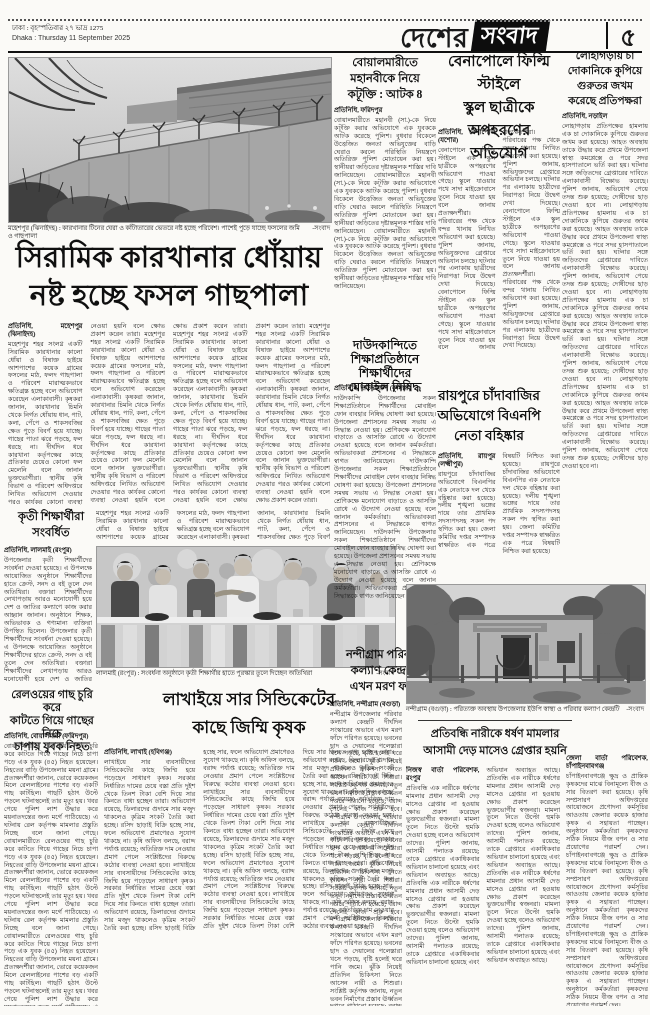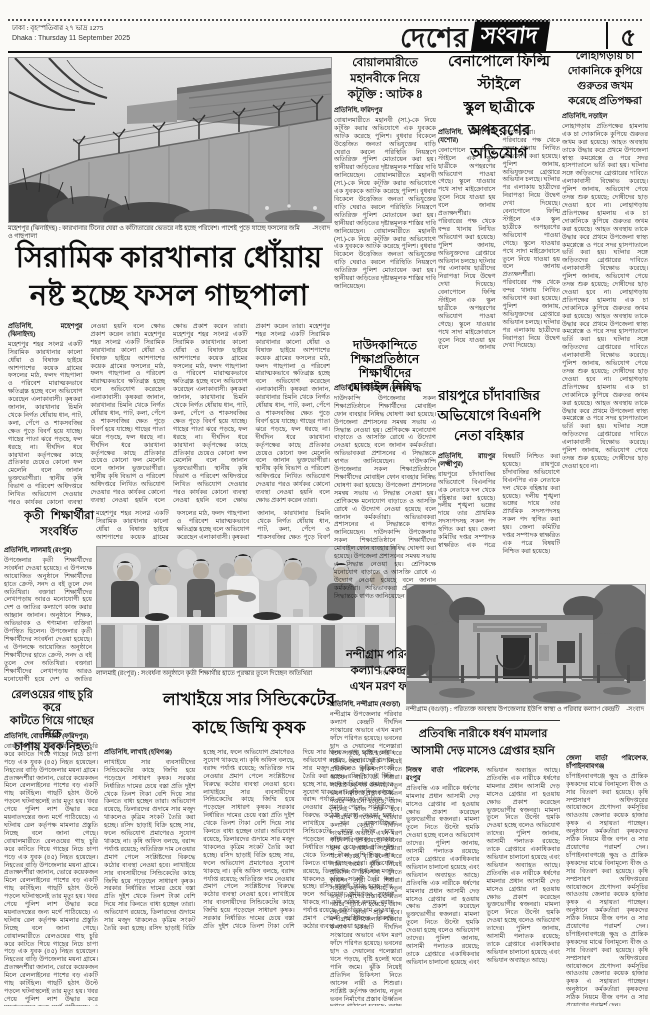--- a/index.html
+++ b/index.html
@@ -120,21 +120,21 @@
   <div class="abs hl hl-main" style="left:8px;top:238px;width:322px;">সিরামিক কারখানার ধোঁয়ায়
 নষ্ট হচ্ছে ফসল গাছপালা</div>
   <div class="abs body-text cols4" style="left:8px;top:322px;width:322px;height:184px;">
     <div class="byline">প্রতিনিধি, মহেশপুর (ঝিনাইদহ)</div>
     <span>মহেশপুর শহর সংলগ্ন একটি সিরামিক কারখানার কালো ধোঁয়া ও বিষাক্ত ছাইয়ে আশপাশের কয়েক গ্রামের ফসলের মাঠ, ফলদ গাছপালা ও পরিবেশ মারাত্মকভাবে ক্ষতিগ্রস্ত হচ্ছে বলে অভিযোগ করেছেন এলাকাবাসী। কৃষকরা জানান, কারখানার চিমনি থেকে নির্গত ধোঁয়ায় ধান, পাট, কলা, পেঁপে ও শাকসবজির ক্ষেত পুড়ে বিবর্ণ হয়ে যাচ্ছে। গাছের পাতা ঝরে পড়ছে, ফল ধরছে না। দীর্ঘদিন ধরে কারখানা কর্তৃপক্ষের কাছে প্রতিকার চেয়েও কোনো ফল মেলেনি বলে জানান ভুক্তভোগীরা। স্থানীয় কৃষি বিভাগ ও পরিবেশ অধিদপ্তরে লিখিত অভিযোগ দেওয়ার পরও কার্যকর কোনো ব্যবস্থা নেওয়া হয়নি বলে ক্ষোভ প্রকাশ করেন তারা।  মহেশপুর শহর সংলগ্ন একটি সিরামিক কারখানার কালো ধোঁয়া ও বিষাক্ত ছাইয়ে আশপাশের কয়েক গ্রামের ফসলের মাঠ, ফলদ গাছপালা ও পরিবেশ মারাত্মকভাবে ক্ষতিগ্রস্ত হচ্ছে বলে অভিযোগ করেছেন এলাকাবাসী। কৃষকরা জানান, কারখানার চিমনি থেকে নির্গত ধোঁয়ায় ধান, পাট, কলা, পেঁপে ও শাকসবজির ক্ষেত পুড়ে বিবর্ণ হয়ে যাচ্ছে। গাছের পাতা ঝরে পড়ছে, ফল ধরছে না। দীর্ঘদিন ধরে কারখানা কর্তৃপক্ষের কাছে প্রতিকার চেয়েও কোনো ফল মেলেনি বলে জানান ভুক্তভোগীরা। স্থানীয় কৃষি বিভাগ ও পরিবেশ অধিদপ্তরে লিখিত অভিযোগ দেওয়ার পরও কার্যকর কোনো ব্যবস্থা নেওয়া হয়নি বলে ক্ষোভ প্রকাশ করেন তারা।  মহেশপুর শহর সংলগ্ন একটি সিরামিক কারখানার কালো ধোঁয়া ও বিষাক্ত ছাইয়ে আশপাশের কয়েক গ্রামের ফসলের মাঠ, ফলদ গাছপালা ও পরিবেশ মারাত্মকভাবে ক্ষতিগ্রস্ত হচ্ছে বলে অভিযোগ করেছেন এলাকাবাসী। কৃষকরা জানান, কারখানার চিমনি থেকে নির্গত ধোঁয়ায় ধান, পাট, কলা, পেঁপে ও শাকসবজির ক্ষেত পুড়ে বিবর্ণ হয়ে যাচ্ছে। গাছের পাতা ঝরে পড়ছে, ফল ধরছে না। দীর্ঘদিন ধরে কারখানা কর্তৃপক্ষের কাছে প্রতিকার চেয়েও কোনো ফল মেলেনি বলে জানান ভুক্তভোগীরা। স্থানীয় কৃষি বিভাগ ও পরিবেশ অধিদপ্তরে লিখিত অভিযোগ দেওয়ার পরও কার্যকর কোনো ব্যবস্থা নেওয়া হয়নি বলে ক্ষোভ প্রকাশ করেন তারা।  মহেশপুর শহর সংলগ্ন একটি সিরামিক কারখানার কালো ধোঁয়া ও বিষাক্ত ছাইয়ে আশপাশের কয়েক গ্রামের ফসলের মাঠ, ফলদ গাছপালা ও পরিবেশ মারাত্মকভাবে ক্ষতিগ্রস্ত হচ্ছে বলে অভিযোগ করেছেন এলাকাবাসী। কৃষকরা জানান, কারখানার চিমনি থেকে নির্গত ধোঁয়ায় ধান, পাট, কলা, পেঁপে ও শাকসবজির ক্ষেত পুড়ে বিবর্ণ হয়ে যাচ্ছে। গাছের পাতা ঝরে পড়ছে, ফল ধরছে না। দীর্ঘদিন ধরে কারখানা কর্তৃপক্ষের কাছে প্রতিকার চেয়েও কোনো ফল মেলেনি বলে জানান ভুক্তভোগীরা। স্থানীয় কৃষি বিভাগ ও পরিবেশ অধিদপ্তরে লিখিত অভিযোগ দেওয়ার পরও কার্যকর কোনো ব্যবস্থা নেওয়া হয়নি বলে ক্ষোভ প্রকাশ করেন তারা। </span>
   </div>
   <div class="abs body-text cols3" style="left:96px;top:509px;width:234px;height:35px;">
     <span>মহেশপুর শহর সংলগ্ন একটি সিরামিক কারখানার কালো ধোঁয়া ও বিষাক্ত ছাইয়ে আশপাশের কয়েক গ্রামের ফসলের মাঠ, ফলদ গাছপালা ও পরিবেশ মারাত্মকভাবে ক্ষতিগ্রস্ত হচ্ছে বলে অভিযোগ করেছেন এলাকাবাসী। কৃষকরা জানান, কারখানার চিমনি থেকে নির্গত ধোঁয়ায় ধান, পাট, কলা, পেঁপে ও শাকসবজির ক্ষেত পুড়ে বিবর্ণ হয়ে যাচ্ছে। গাছের পাতা ঝরে পড়ছে, ফল ধরছে না। দীর্ঘদিন ধরে কারখানা কর্তৃপক্ষের কাছে প্রতিকার চেয়েও কোনো ফল মেলেনি বলে জানান ভুক্তভোগীরা। স্থানীয় কৃষি বিভাগ ও পরিবেশ অধিদপ্তরে লিখিত অভিযোগ দেওয়ার পরও কার্যকর কোনো ব্যবস্থা নেওয়া হয়নি বলে ক্ষোভ প্রকাশ করেন তারা। </span>
   </div>
 
-  <div class="abs hl hl-sm" style="left:12px;top:508px;width:94px;font-family:Liberation Mono, monospace;">কৃতী শিক্ষার্থীরা
+  <div class="abs hl hl-sm" style="left:4px;top:508px;width:94px;">কৃতী শিক্ষার্থীরা
 সংবর্ধিত</div>
   <div class="abs body-text" style="left:4px;top:546px;width:88px;height:136px;">
     <div class="byline">প্রতিনিধি, লালমাই (রংপুর)</div>
     <span>উপজেলার কৃতী শিক্ষার্থীদের সংবর্ধনা দেওয়া হয়েছে। এ উপলক্ষে আয়োজিত অনুষ্ঠানে শিক্ষার্থীদের হাতে ক্রেস্ট, সনদ ও বই তুলে দেন অতিথিরা। বক্তারা শিক্ষার্থীদের লেখাপড়ায় আরও মনোযোগী হয়ে দেশ ও জাতির কল্যাণে কাজ করার আহ্বান জানান। অনুষ্ঠানে শিক্ষক, অভিভাবক ও গণ্যমান্য ব্যক্তিরা উপস্থিত ছিলেন।  উপজেলার কৃতী শিক্ষার্থীদের সংবর্ধনা দেওয়া হয়েছে। এ উপলক্ষে আয়োজিত অনুষ্ঠানে শিক্ষার্থীদের হাতে ক্রেস্ট, সনদ ও বই তুলে দেন অতিথিরা। বক্তারা শিক্ষার্থীদের লেখাপড়ায় আরও মনোযোগী হয়ে দেশ ও জাতির কল্যাণে কাজ করার আহ্বান জানান। অনুষ্ঠানে শিক্ষক, অভিভাবক ও গণ্যমান্য ব্যক্তিরা উপস্থিত ছিলেন। </span>
   </div>
 
   <div class="abs photo" style="left:96px;top:546px;width:298px;height:120px;">
     <svg width="298" height="120" viewBox="0 0 298 120">
       <rect width="298" height="120" fill="#c7c7c7"></rect>
       <g fill="#d8d8d8">
@@ -320,21 +320,21 @@
           <ellipse cx="150" cy="112" rx="24" ry="6"></ellipse>
           <ellipse cx="210" cy="106" rx="14" ry="4"></ellipse>
         </g>
     </svg>
   </div>
   <div class="abs caption" style="left:406px;top:705px;width:238px;">
     <span>নন্দীগ্রাম (বগুড়া) : পরিত্যক্ত অবস্থায় উপজেলার ইউপি স্বাস্থ্য ও পরিবার কল্যাণ কেন্দ্রটি</span>
     <span class="credit">-সংবাদ</span>
   </div>
 
-  <div class="abs hl hl-sm hl-rule" style="left:406px;top:720px;width:154px;font-size:11px;line-height:17px;">প্রতিবন্ধি নারীকে ধর্ষণ মামলার
+  <div class="abs hl hl-sm hl-rule" style="left:418px;top:720px;width:154px;font-size:11px;line-height:17px;">প্রতিবন্ধি নারীকে ধর্ষণ মামলার
 আসামী দেড় মাসেও গ্রেপ্তার হয়নি</div>
   <div class="abs body-text cols2" style="left:406px;top:766px;width:154px;height:240px;">
     <div class="byline">নিজস্ব বার্তা পরিবেশক, রংপুর</div>
     <span>প্রতিবন্ধি এক নারীকে ধর্ষণের মামলার প্রধান আসামী দেড় মাসেও গ্রেপ্তার না হওয়ায় ক্ষোভ প্রকাশ করেছেন ভুক্তভোগীর স্বজনরা। মামলা তুলে নিতে উল্টো হুমকি দেওয়া হচ্ছে বলেও অভিযোগ তাদের। পুলিশ জানায়, আসামী পলাতক রয়েছে; তাকে গ্রেপ্তারে একাধিকবার অভিযান চালানো হয়েছে এবং অভিযান অব্যাহত আছে।  প্রতিবন্ধি এক নারীকে ধর্ষণের মামলার প্রধান আসামী দেড় মাসেও গ্রেপ্তার না হওয়ায় ক্ষোভ প্রকাশ করেছেন ভুক্তভোগীর স্বজনরা। মামলা তুলে নিতে উল্টো হুমকি দেওয়া হচ্ছে বলেও অভিযোগ তাদের। পুলিশ জানায়, আসামী পলাতক রয়েছে; তাকে গ্রেপ্তারে একাধিকবার অভিযান চালানো হয়েছে এবং অভিযান অব্যাহত আছে।  প্রতিবন্ধি এক নারীকে ধর্ষণের মামলার প্রধান আসামী দেড় মাসেও গ্রেপ্তার না হওয়ায় ক্ষোভ প্রকাশ করেছেন ভুক্তভোগীর স্বজনরা। মামলা তুলে নিতে উল্টো হুমকি দেওয়া হচ্ছে বলেও অভিযোগ তাদের। পুলিশ জানায়, আসামী পলাতক রয়েছে; তাকে গ্রেপ্তারে একাধিকবার অভিযান চালানো হয়েছে এবং অভিযান অব্যাহত আছে।  প্রতিবন্ধি এক নারীকে ধর্ষণের মামলার প্রধান আসামী দেড় মাসেও গ্রেপ্তার না হওয়ায় ক্ষোভ প্রকাশ করেছেন ভুক্তভোগীর স্বজনরা। মামলা তুলে নিতে উল্টো হুমকি দেওয়া হচ্ছে বলেও অভিযোগ তাদের। পুলিশ জানায়, আসামী পলাতক রয়েছে; তাকে গ্রেপ্তারে একাধিকবার অভিযান চালানো হয়েছে এবং অভিযান অব্যাহত আছে। </span>
   </div>
 
   <div class="abs body-text" style="left:566px;top:754px;width:82px;height:252px;">
     <div class="byline">জেলা বার্তা পরিবেশক, চাঁপাইনবাবগঞ্জ</div>
     <span>চাঁপাইনবাবগঞ্জে ক্ষুদ্র ও প্রান্তিক কৃষকদের মাঝে বিনামূল্যে বীজ ও সার বিতরণ করা হয়েছে। কৃষি সম্প্রসারণ অধিদপ্তরের আয়োজনে প্রণোদনা কর্মসূচির আওতায় জেলার কয়েক হাজার কৃষক এ সহায়তা পাচ্ছেন। অনুষ্ঠানে কর্মকর্তারা কৃষকদের সঠিক নিয়মে বীজ বপন ও সার প্রয়োগের পরামর্শ দেন।  চাঁপাইনবাবগঞ্জে ক্ষুদ্র ও প্রান্তিক কৃষকদের মাঝে বিনামূল্যে বীজ ও সার বিতরণ করা হয়েছে। কৃষি সম্প্রসারণ অধিদপ্তরের আয়োজনে প্রণোদনা কর্মসূচির আওতায় জেলার কয়েক হাজার কৃষক এ সহায়তা পাচ্ছেন। অনুষ্ঠানে কর্মকর্তারা কৃষকদের সঠিক নিয়মে বীজ বপন ও সার প্রয়োগের পরামর্শ দেন।  চাঁপাইনবাবগঞ্জে ক্ষুদ্র ও প্রান্তিক কৃষকদের মাঝে বিনামূল্যে বীজ ও সার বিতরণ করা হয়েছে। কৃষি সম্প্রসারণ অধিদপ্তরের আয়োজনে প্রণোদনা কর্মসূচির আওতায় জেলার কয়েক হাজার কৃষক এ সহায়তা পাচ্ছেন। অনুষ্ঠানে কর্মকর্তারা কৃষকদের সঠিক নিয়মে বীজ বপন ও সার প্রয়োগের পরামর্শ দেন। </span>
   </div>

